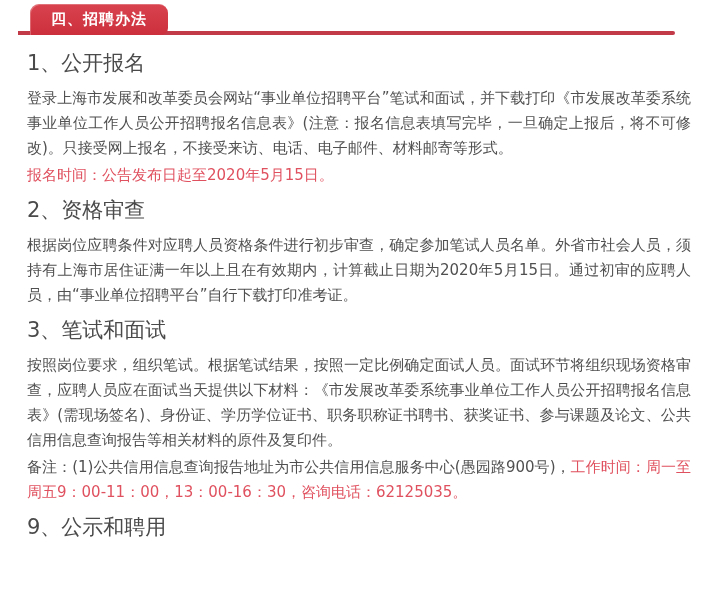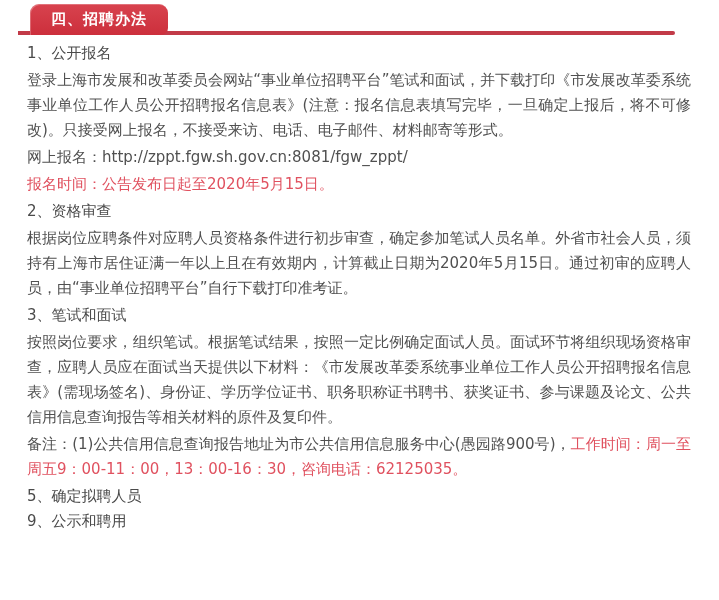--- a/index.html
+++ b/index.html
@@ -44,24 +44,24 @@
     position: relative;
     z-index: 1;
   }
   .content {
     padding: 6px 28px 0 27px;
     font-size: 15px;
     line-height: 25px;
     text-align: justify;
   }
   .content h3 {
-    font-size: 15px;
+    font-size: 21px;
     font-weight: normal;
     color: #4a4a4a;
-    margin: 0 0;
+    margin: 10px 0;
     line-height: 25px;
   }
   .content p {
     margin: 2px 0;
   }
   .red {
     color: var(--red-text, #e0515f);
   }
 </style>
 </head>
@@ -75,35 +75,33 @@
     </div>
     <div class="rule"></div>
   </div>
 
   <div class="content">
 
     <h3>1、公开报名</h3>
 
     <p>登录上海市发展和改革委员会网站“事业单位招聘平台”笔试和面试，并下载打印《市发展改革委系统事业单位工作人员公开招聘报名信息表》(注意：报名信息表填写完毕，一旦确定上报后，将不可修改)。只接受网上报名，不接受来访、电话、电子邮件、材料邮寄等形式。</p>
 
-    <p><span>网上报名：</span><span>http://zppt.fgw.sh.gov.cn:8081/fgw_zppt/</span></p>
 
     <p class="red">报名时间：公告发布日起至2020年5月15日。</p>
 
     <h3>2、资格审查</h3>
 
     <p>根据岗位应聘条件对应聘人员资格条件进行初步审查，确定参加笔试人员名单。外省市社会人员，须持有上海市居住证满一年以上且在有效期内，计算截止日期为2020年5月15日。通过初审的应聘人员，由“事业单位招聘平台”自行下载打印准考证。</p>
 
     <h3>3、笔试和面试</h3>
 
     <p>按照岗位要求，组织笔试。根据笔试结果，按照一定比例确定面试人员。面试环节将组织现场资格审查，应聘人员应在面试当天提供以下材料：《市发展改革委系统事业单位工作人员公开招聘报名信息表》(需现场签名)、身份证、学历学位证书、职务职称证书聘书、获奖证书、参与课题及论文、公共信用信息查询报告等相关材料的原件及复印件。</p>
 
     <p><span>备注：(1)公共信用信息查询报告地址为市公共信用信息服务中心(愚园路900号)，</span><span class="red">工作时间：周一至周五9：00-11：00，13：00-16：30，咨询电话：62125035。</span></p>
 
 
 
-    <h3>5、确定拟聘人员</h3>
 
     <h3>9、公示和聘用</h3>
 
   </div>
 
 </div>
 
 </body></html>

